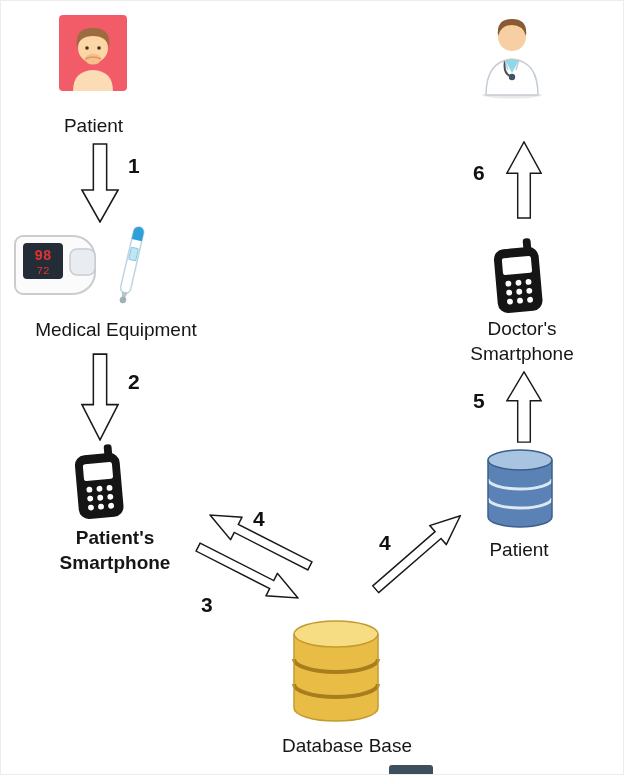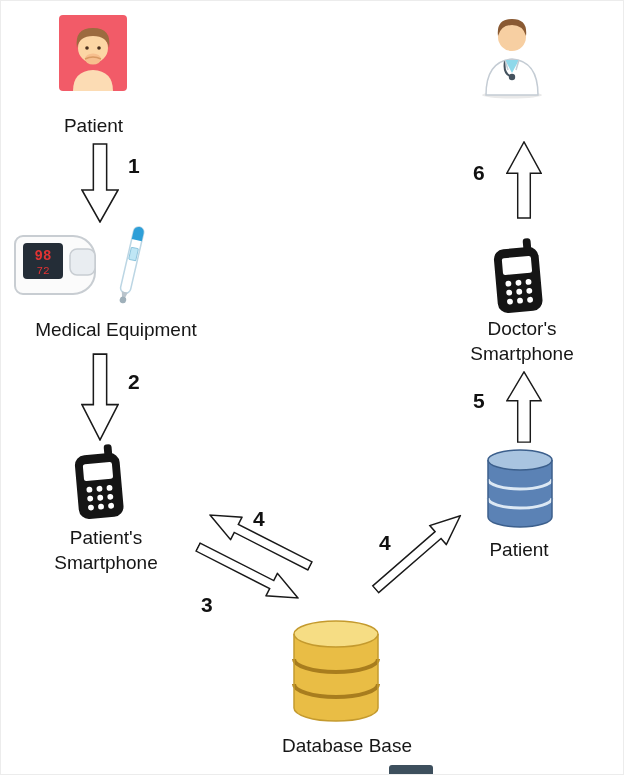--- a/index.html
+++ b/index.html
@@ -95,21 +95,21 @@
           <circle cx="33" cy="39" r="2.6"></circle>
         <circle cx="15" cy="47" r="2.6"></circle>
           <circle cx="24" cy="47" r="2.6"></circle>
           <circle cx="33" cy="47" r="2.6"></circle>
         <circle cx="15" cy="55" r="2.6"></circle>
           <circle cx="24" cy="55" r="2.6"></circle>
           <circle cx="33" cy="55" r="2.6"></circle>
       </g>
     </svg>
   </div>
-  <div class="node-label" style="left:25px; top:524px; width:160px;">
+  <div class="node-label" style="left:34px; top:524px; width:160px;font-weight:bold;">
     <span class="line">Patient's</span>
     <span class="line">Smartphone</span>
   </div>
 
   <div class="abs" style="left:202px; top:526px; width:114px; height:27px; transform:rotate(27deg);">
     <svg class="arr" viewBox="0 0 120 30" preserveAspectRatio="none">
       <polygon points="119,10 32,10 32,1 1,15 32,29 32,20 119,20"></polygon>
     </svg>
   </div>
   <span class="step-num" style="left:252px; top:506px;">4</span>

